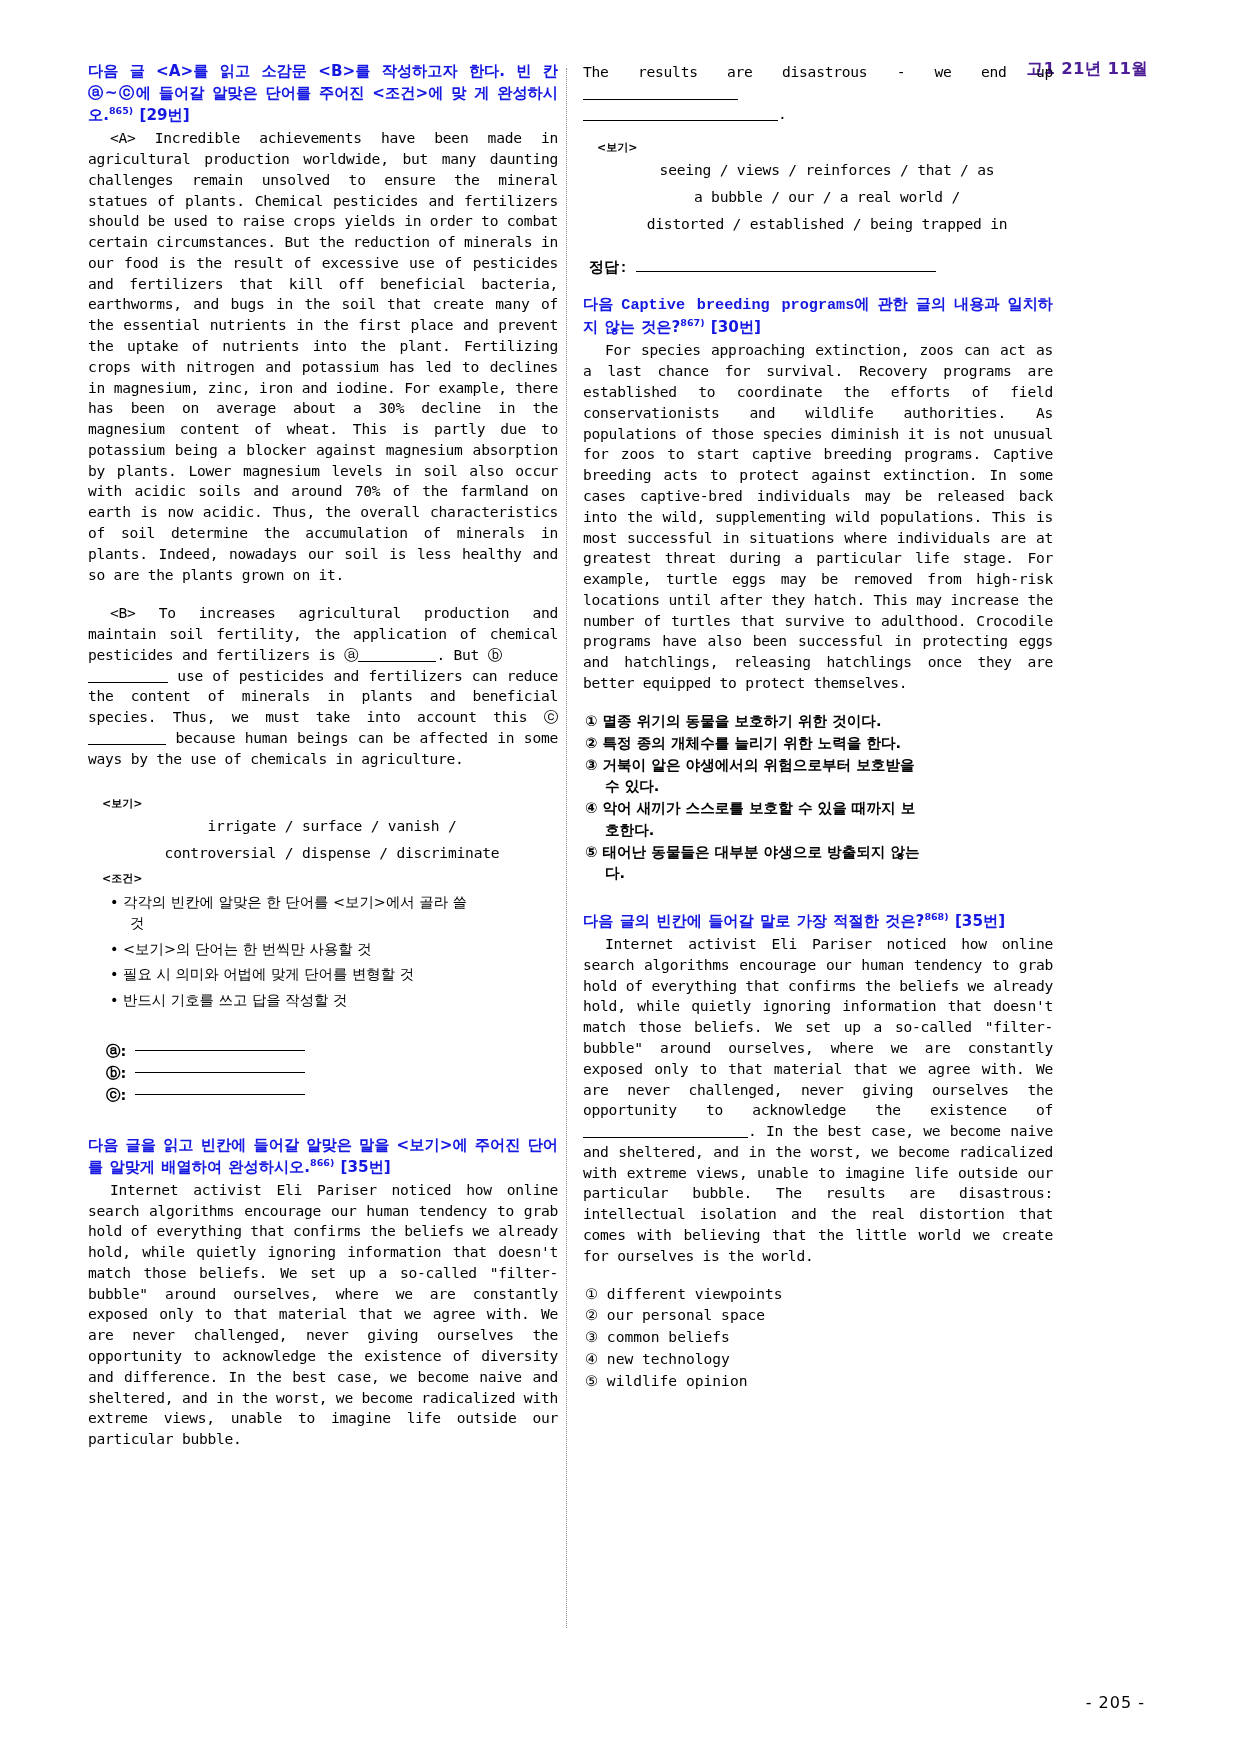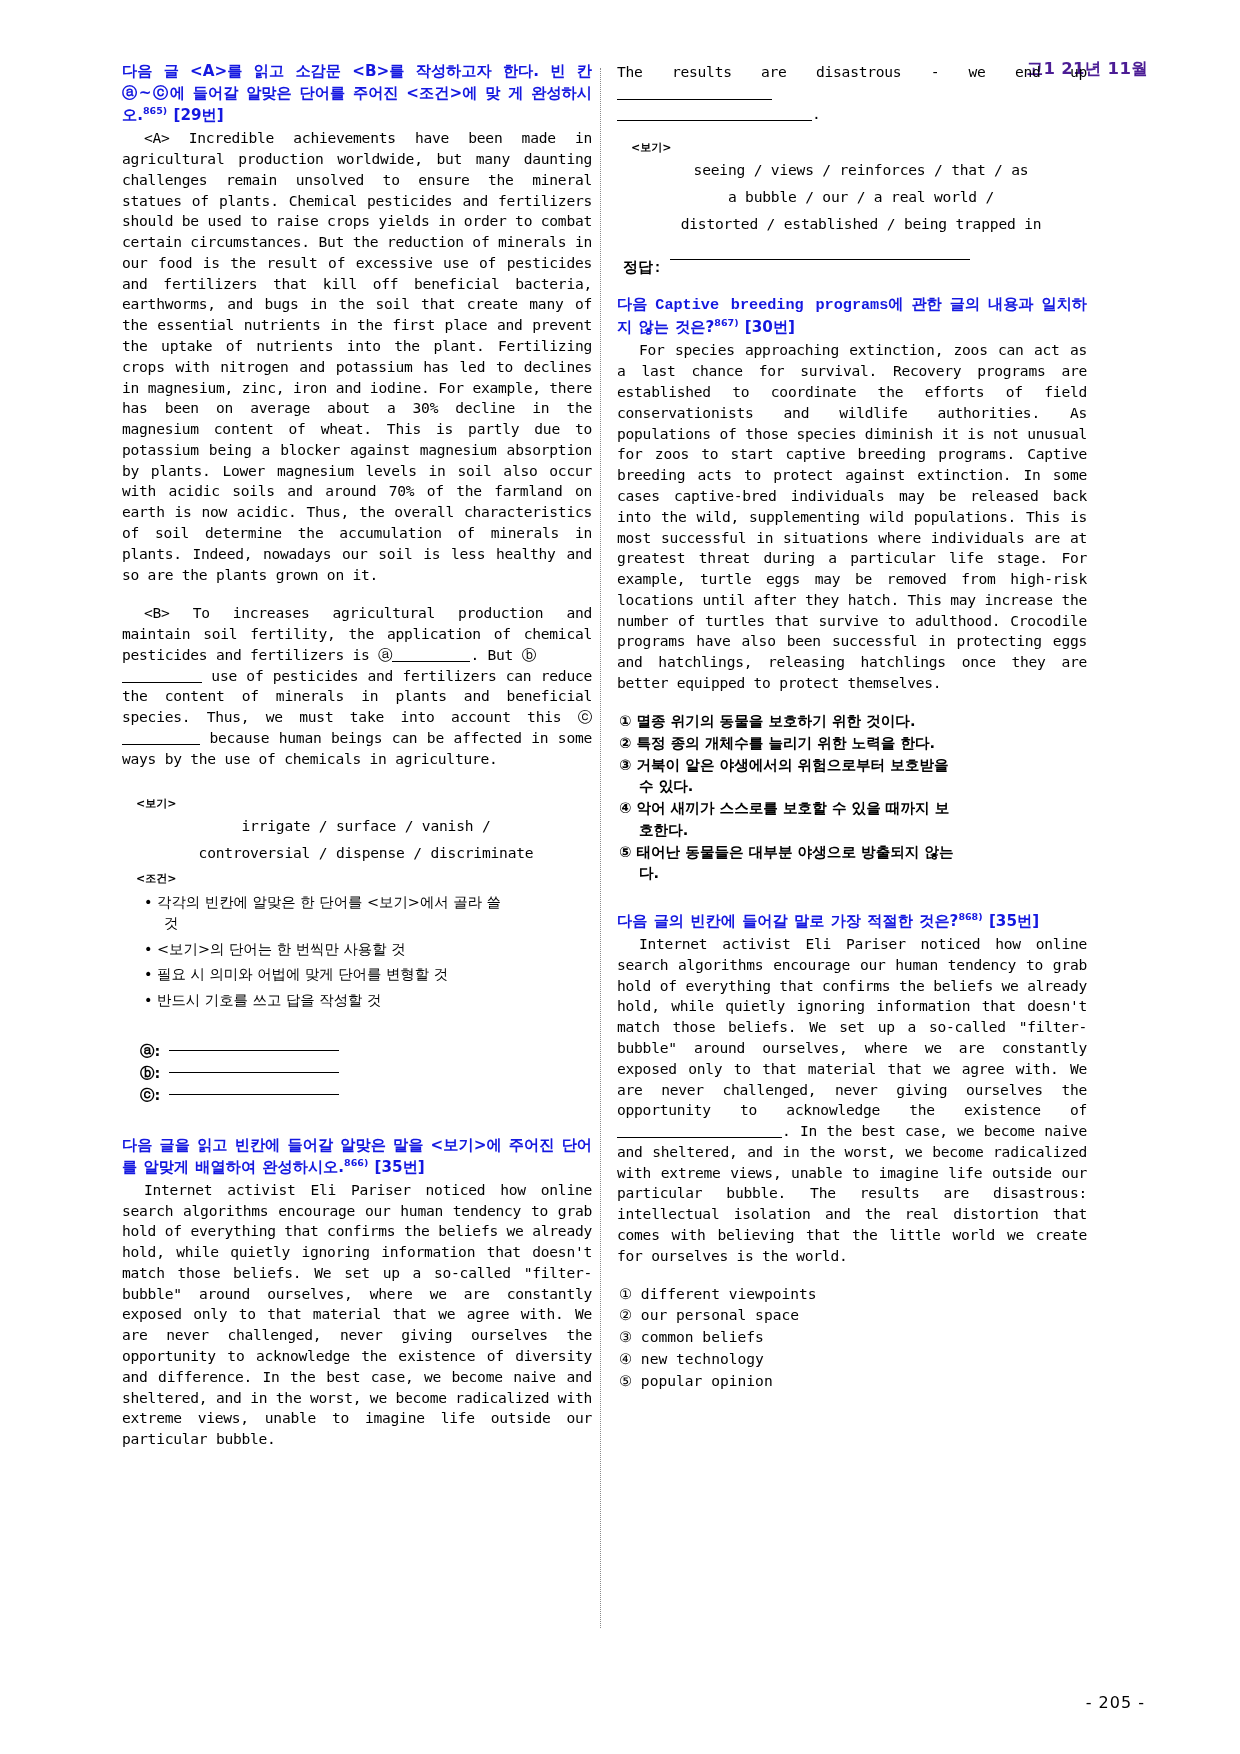--- a/index.html
+++ b/index.html
@@ -33,21 +33,20 @@
     font-weight: bold;
     letter-spacing: 0.3px;
     white-space: nowrap;
   }
   .columns {
     position: absolute;
     left: 88px;
     top: 60px;
     width: 1064px;
     height: 1600px;
-    margin-left: 34px;
   }
   .col {
     position: absolute;
     top: 0;
     width: 470px;
   }
   .col-left { left: 0; }
   .col-right { left: 495px; }
   .col-divider {
     position: absolute;
@@ -147,21 +146,21 @@
     border-bottom: 1.6px solid #000;
     height: 1px;
     margin-left: 6px;
     margin-bottom: 3px;
   }
   .ans-long {
     font-family: Liberation Mono, monospace;
     font-weight: bold;
     font-size: 15px;
     display: flex;
-    align-items: flex-start;
+    align-items: flex-end;
     margin: 0 0 0 6px;
   }
   .ans-long .rule-long {
     display: inline-block;
     flex: 0 0 300px;
     border-bottom: 1.8px solid #000;
     height: 1px;
     margin-left: 8px;
     margin-bottom: 5px;
   }
@@ -323,20 +322,20 @@
       </div>
 
       <p class="passage indent"><span>Internet activist Eli Pariser noticed how online search algorithms encourage our human tendency to grab hold of everything that confirms the beliefs we already hold, while quietly ignoring information that doesn't match those beliefs. We set up a so-called "filter-bubble" around ourselves, where we are constantly exposed only to that material that we agree with. We are never challenged, never giving ourselves the opportunity to acknowledge the existence of </span><span class="blank-inline" style="width:165px"></span><span>. In the best case, we become naive and sheltered, and in the worst, we become radicalized with extreme views, unable to imagine life outside our particular bubble. The results are disastrous: intellectual isolation and the real distortion that comes with believing that the little world we create for ourselves is the world.</span></p>
 
       <div class="gap"></div>
 
       <div class="choice-en">① different viewpoints</div>
       <div class="choice-en">② our personal space</div>
       <div class="choice-en">③ common beliefs</div>
       <div class="choice-en">④ new technology</div>
-      <div class="choice-en">⑤ popular opinion</div>
+      <div class="choice-en">⑤ wildlife opinion</div>
 
     </div>
   </div>
 
   <div class="footer">- 205 -</div>
 
 </div>
 
 </body></html>

